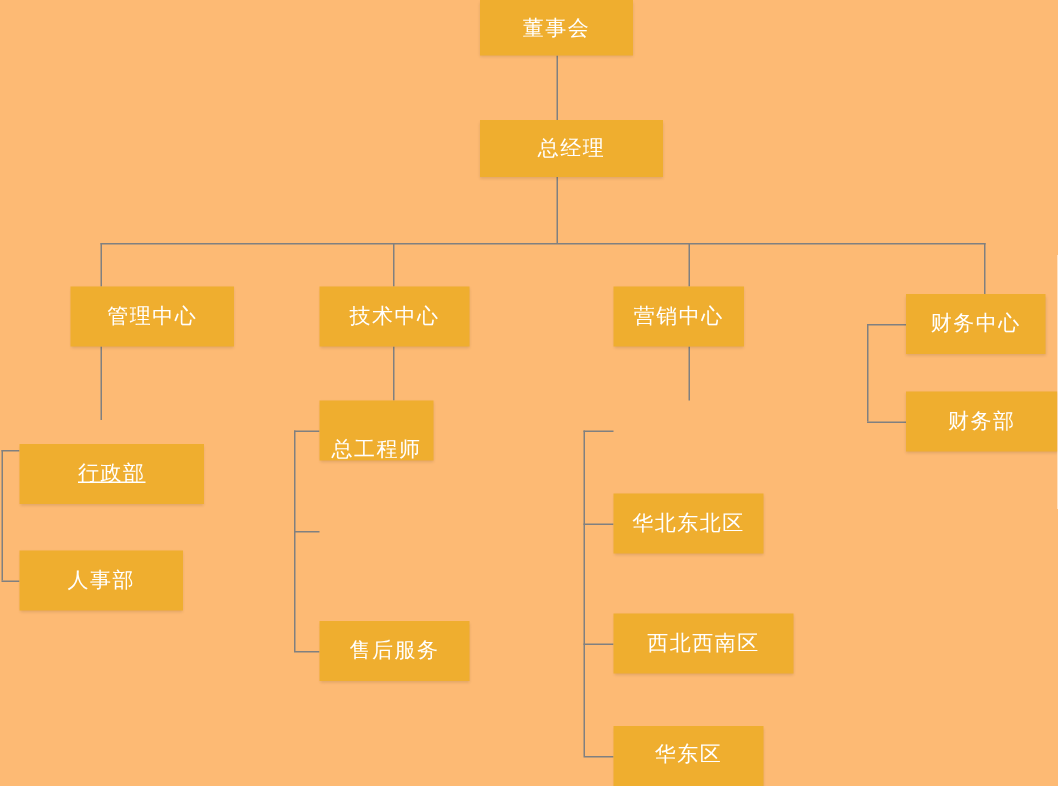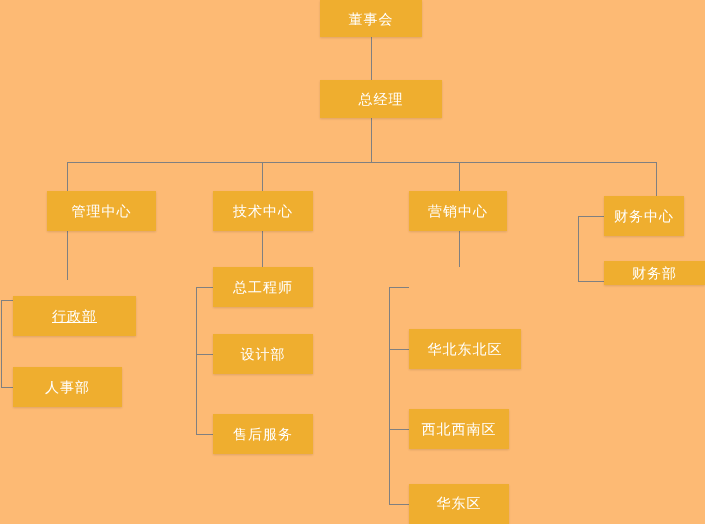--- a/index.html
+++ b/index.html
@@ -90,58 +90,55 @@
   </div>
 
   <div class="node" style="left:13px; top:191px; width:109px; height:40px;margin-left:34px;">
     <span class="node-label">管理中心</span>
   </div>
 
   <div class="node" style="left:213px; top:191px; width:100px; height:40px;">
     <span class="node-label">技术中心</span>
   </div>
 
-  <div class="node" style="left:409px; top:191px; width:98px; height:40px;">
+  <div class="node" style="left:409px; top:191px; width:87px; height:40px;">
     <span class="node-label">营销中心</span>
   </div>
 
-  <div class="node" style="left:604px; top:196px; width:80px; height:40px;">
+  <div class="node" style="left:604px; top:196px; width:93px; height:40px;">
     <span class="node-label">财务中心</span>
   </div>
 
   <div class="node" style="left:13px; top:296px; width:123px; height:40px;text-decoration:underline;">
     <span class="node-label">行政部</span>
   </div>
 
   <div class="node" style="left:13px; top:367px; width:109px; height:40px;">
     <span class="node-label">人事部</span>
   </div>
 
-  <div class="node" style="left:213px; top:267px; width:100px; height:40px;">
+  <div class="node" style="left:213px; top:267px; width:76px; height:40px;align-items:flex-end;">
     <span class="node-label">总工程师</span>
   </div>
 
-  <div class="node" style="left:213px; top:334px; width:100px; height:40px;">
-    <span class="node-label">设计部</span>
-  </div>
 
   <div class="node" style="left:213px; top:414px; width:100px; height:40px;">
     <span class="node-label">售后服务</span>
   </div>
 
 
-  <div class="node" style="left:409px; top:329px; width:112px; height:40px;">
+  <div class="node" style="left:409px; top:329px; width:100px; height:40px;">
     <span class="node-label">华北东北区</span>
   </div>
 
-  <div class="node" style="left:409px; top:409px; width:100px; height:40px;">
+  <div class="node" style="left:409px; top:409px; width:120px; height:40px;">
     <span class="node-label">西北西南区</span>
   </div>
 
   <div class="node" style="left:409px; top:484px; width:100px; height:40px;font-family:Liberation Serif, serif;">
     <span class="node-label">华东区</span>
   </div>
 
-  <div class="node" style="left:604px; top:261px; width:101px; height:24px;">
+  <div class="node" style="left:604px; top:261px; width:101px; height:40px;">
     <span class="node-label">财务部</span>
   </div>
 
 </div>
 
 </body></html>

